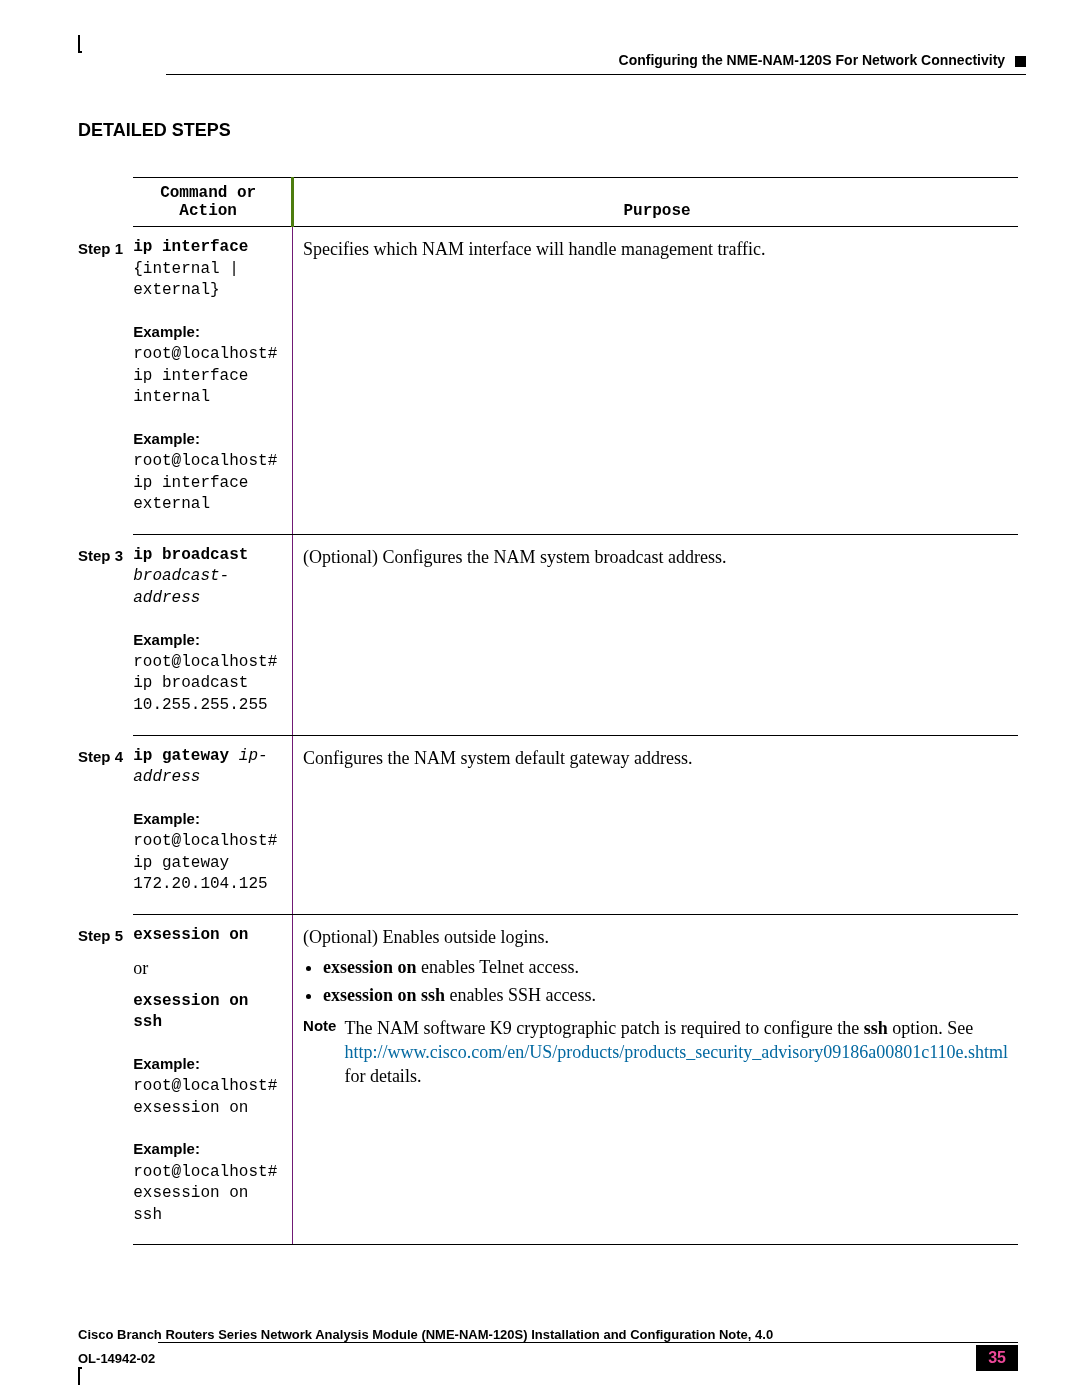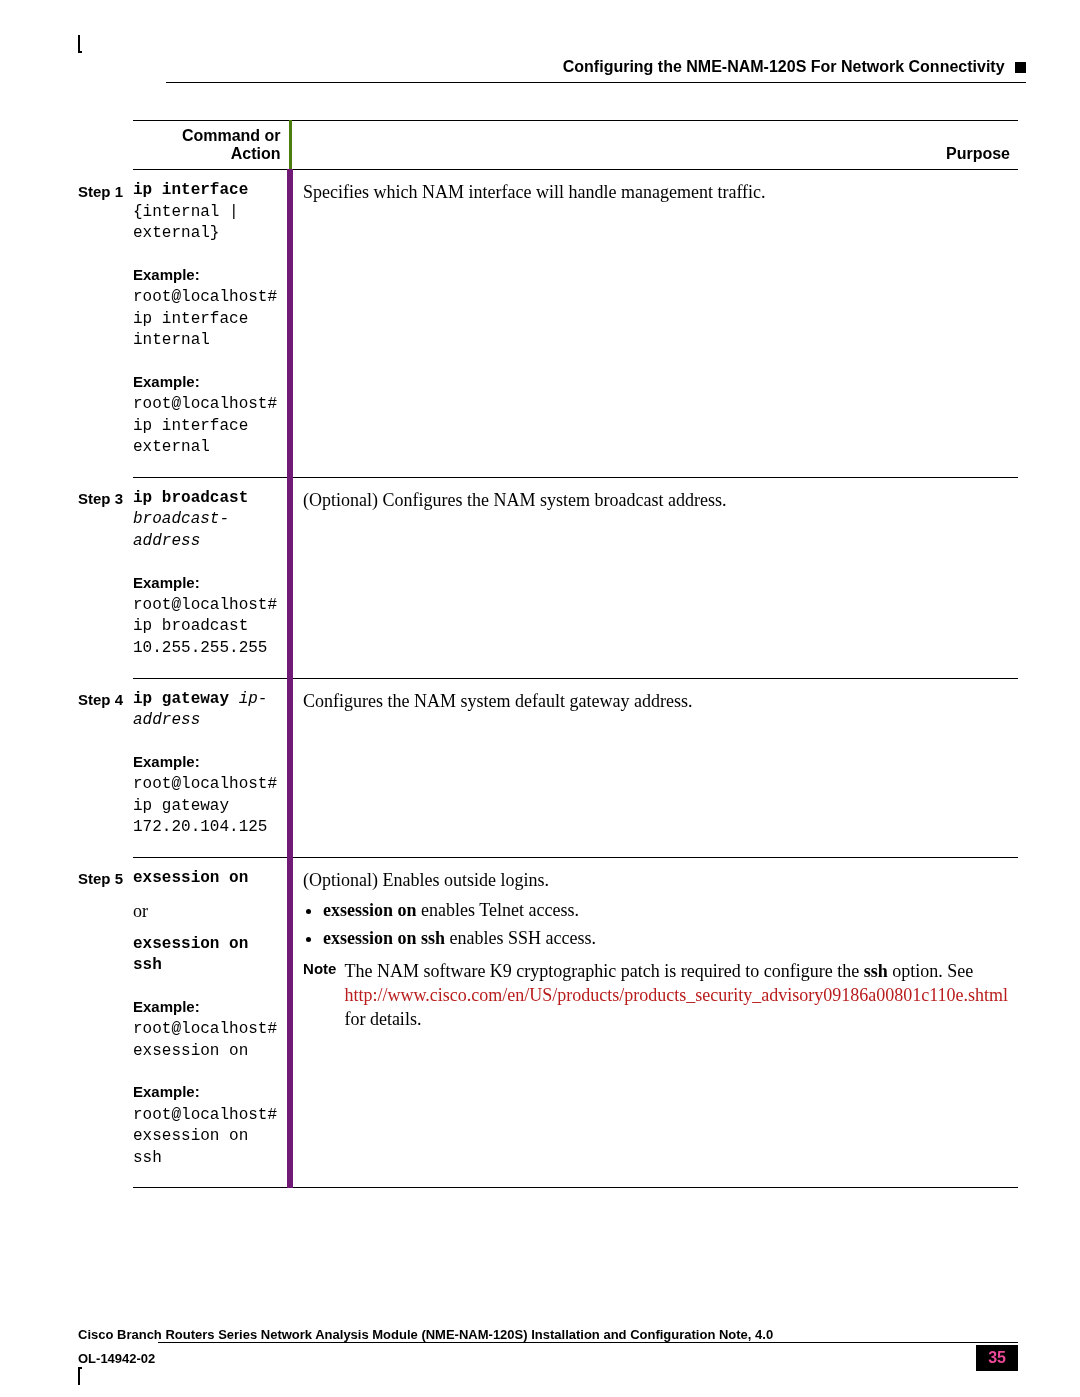--- a/index.html
+++ b/index.html
@@ -25,26 +25,26 @@
     position: absolute;
     bottom: 12px;
     left: 78px;
     width: 4px;
     height: 18px;
     border-left: 2px solid #000;
     border-top: 2px solid #000;
   }
   .header {
     position: absolute;
-    top: 58px;
+    top: 52px;
     right: 54px;
     width: 940px;
     text-align: right;
     font-family: Arial, Helvetica, sans-serif;
-    font-size: 16px;
+    font-size: 14px;
     font-weight: bold;
   }
   .header-box {
     display: inline-block;
     width: 11px; height: 11px;
     background: #000;
     vertical-align: middle;
     margin-left: 6px;
   }
   .header-line {
@@ -67,22 +67,22 @@
   }
   table.steps {
     border-collapse: collapse;
     width: 100%;
     margin-left: 0;
   }
   table.steps col.c-step { width: 64px; }
   table.steps col.c-cmd  { width: 370px; }
   table.steps col.c-purp { width: 506px; }
   table.steps th {
-    text-align: right;
-    font-family: Liberation Sans, sans-serif;
+    text-align: center;
+    font-family: Liberation Mono, monospace;
     font-size: 16px;
     font-weight: bold;
     padding: 6px 8px 6px 0;
     vertical-align: bottom;
   }
   table.steps thead th:nth-child(2),
   table.steps thead th:nth-child(3) {
     border-top: 1.5px solid #000;
     border-bottom: 1.5px solid #000;
   }
@@ -101,21 +101,21 @@
     font-weight: bold;
     font-size: 15px;
     white-space: nowrap;
     padding-top: 12px;
   }
   table.steps tbody td.cmd-cell,
   table.steps tbody td.purpose-cell {
     border-bottom: 1px solid #000;
   }
   table.steps tbody td.purpose-cell {
-    border-left: 6px solid #701a75;
+    border-left: 1px solid #701a75;
     padding-left: 10px;
   }
   table.steps tbody tr:last-child td.cmd-cell,
   table.steps tbody tr:last-child td.purpose-cell {
     border-bottom: 1.5px solid #000;
   }
   .mono { font-family: "Courier New", Courier, monospace; font-size: 16px; }
   .bold { font-weight: bold; }
   .italic { font-style: italic; }
   .example-label {
@@ -125,21 +125,21 @@
     margin-top: 20px;
     margin-bottom: 2px;
   }
   .cmd-cell .block { margin-bottom: 4px; }
   .or-text { font-family: "Times New Roman", serif; font-size: 18px; margin: 10px 0; }
   ul.bullets { list-style: disc; margin: 6px 0 6px 20px; }
   ul.bullets li { margin: 4px 0; }
   .note-row { display: flex; gap: 8px; margin-top: 8px; align-items: flex-start; }
   .note-label { font-family: Arial, Helvetica, sans-serif; font-weight: bold; font-size: 15px; flex: 0 0 auto; }
   .note-body { flex: 1; }
-  .link { color: #b91c1c; }
+  .link { color: #0369a1; }
   .footer {
     position: absolute;
     bottom: 26px;
     left: 78px;
     width: 940px;
   }
   .footer-line { border-top: 1px solid #000; width: 860px; margin-left: auto; }
   .footer-title {
     font-family: Arial, Helvetica, sans-serif;
     font-size: 13px;
@@ -171,20 +171,21 @@
 <div class="crop-mark-top"></div>
 <div class="crop-mark-bottom"></div>
 
 <div class="header">
   <span>Configuring the NME-NAM-120S For Network Connectivity</span>
   <span class="header-box"></span>
   <div class="header-line"></div>
 </div>
 
 <div class="content">
+  <div class="section-title">DETAILED STEPS</div>
 
   <table class="steps">
     <colgroup>
         <col class="c-step">
         <col class="c-cmd">
         <col class="c-purp">
       </colgroup>
     <thead>
       <tr>
         <th></th>

